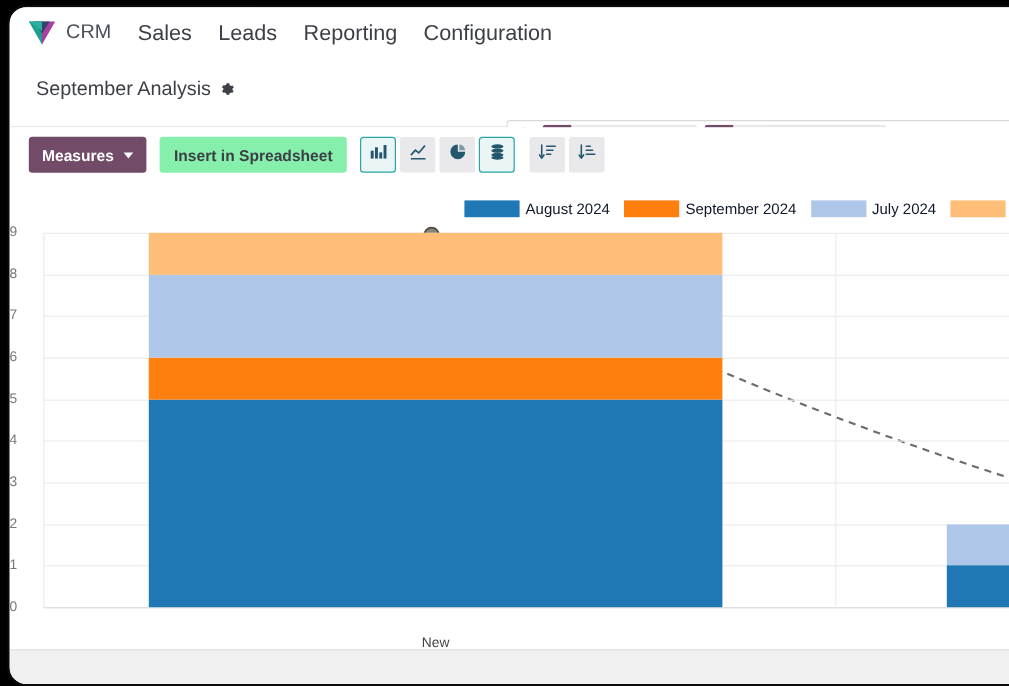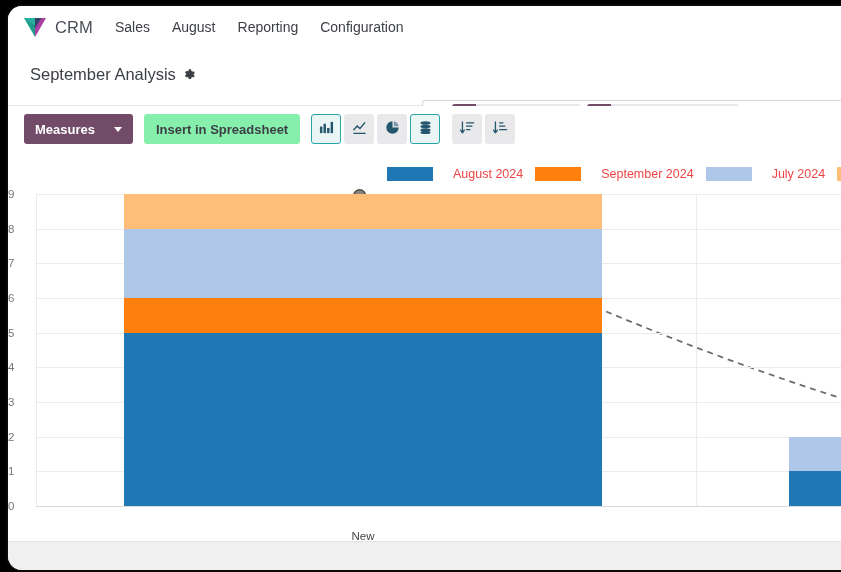--- a/index.html
+++ b/index.html
@@ -28,21 +28,21 @@
     padding-left: 14px;
     border-bottom: 1px solid #ffffff;
   }
   #logo { width: 26px; height: 24px; margin-right: 7px; flex: 0 0 auto; }
   .brand {
     font-size: 16.5px; color: #4a4f59; letter-spacing: .1px;
     margin-right: 22px;
     text-align: right;
   }
   .navitem {
-    font-size: 14px; color: #3c3f45; margin-right: 22px;
+    font-size: 18px; color: #3c3f45; margin-right: 22px;
     cursor: pointer; white-space: nowrap;
   }
   
   #cp {
     position: absolute; left: 0; top: 43px; width: 100%; height: 57px;
     background: #fff; border-bottom: 1px solid #e7e7e7;
   }
   #breadcrumb {
     position: absolute; left: 22px; top: 16px;
     display: flex; align-items: center; gap: 7px;
@@ -84,21 +84,21 @@
   .searchinput::placeholder { color: #9a9a9a; }
   
   #toolbar {
     position: absolute; left: 0; top: 100px; width: 100%; height: 46px;
     background: #fff;
     display: flex; align-items: center; padding-left: 16px; gap: 0;
   }
   #measures-btn {
     background: #714b67; color: #fff; font-size: 13px; font-weight: bold;
     height: 30px; padding: 0 11px; border: none; border-radius: 3px;
-    display: flex; align-items: center; gap: 19px; cursor: pointer;
+    display: flex; align-items: center; gap: 8px; cursor: pointer;
     font-family: "Liberation Sans", sans-serif;
   }
   .caret {
     width: 0; height: 0; border-left: 4.5px solid transparent;
     border-right: 4.5px solid transparent; border-top: 5px solid #fff;
   }
   #insert-btn {
     background: #86efac; color: #3c3f45; font-size: 13px; font-weight: bold;
     height: 30px; padding: 0 12px; border: none; border-radius: 3px;
     margin-left: 11px; cursor: pointer;
@@ -117,21 +117,21 @@
     position: absolute; left: 0; top: 146px; right: 0; bottom: 29px;
     background: #fff; overflow: hidden;
   }
   #legend {
     position: absolute; left: 0; top: 12px; width: 100%; height: 20px;
     display: flex; align-items: center; gap: 0;
     padding-left: 379px;
   }
   .legitem { display: flex; align-items: center; flex: 0 0 auto; margin-right: 12px; }
   .swatch { width: 46px; height: 14px; flex: 0 0 auto; }
-  .leglabel { font-size: 12.5px; color: #ef4444; margin-left: 20px; white-space: nowrap; }
+  .leglabel { font-size: 12.5px; color: #0f172a; margin-left: 5px; white-space: nowrap; }
   #plot {
     position: absolute; left: 0; top: 34px; right: 0; bottom: 0;
   }
   .ytick {
     position: absolute; left: 0; width: 22px; text-align: left;
     font-size: 11.5px; color: #777; transform: translateY(-50%);
   }
   .hgrid {
     position: absolute; left: 28px; right: 0; height: 1px; background: #ececec;
   }
@@ -158,21 +158,21 @@
     <span id="logo">
       <svg viewBox="0 0 26 24" width="26" height="24">
         <path d="M2 3 L13 3 L13 22 Z" fill="#1f9d8f"></path>
         <path d="M13 3 L24 3 L13 22 Z" fill="#a93fa0"></path>
         <path d="M6.5 3 L19.5 3 L13 13 Z" fill="#21455e" opacity=".85"></path>
         <path d="M2 3 L13 3 L13 11 Z" fill="#27b0a0"></path>
       </svg>
     </span>
     <span class="brand">CRM</span>
     <span class="navitem">Sales</span>
-    <span class="navitem">August</span>
+    <span class="navitem">Leads</span>
     <span class="navitem">Reporting</span>
     <span class="navitem">Configuration</span>
   </div>
 
   <div id="cp">
     <div id="breadcrumb">
       <span id="page-title">September Analysis</span>
       <span>
         <svg class="gear" viewBox="0 0 16 16" fill="#3c3f45">
           <path d="M8 5.3a2.7 2.7 0 100 5.4 2.7 2.7 0 000-5.4zm0 4.2a1.5 1.5 0 110-3 1.5 1.5 0 010 3z"></path>

